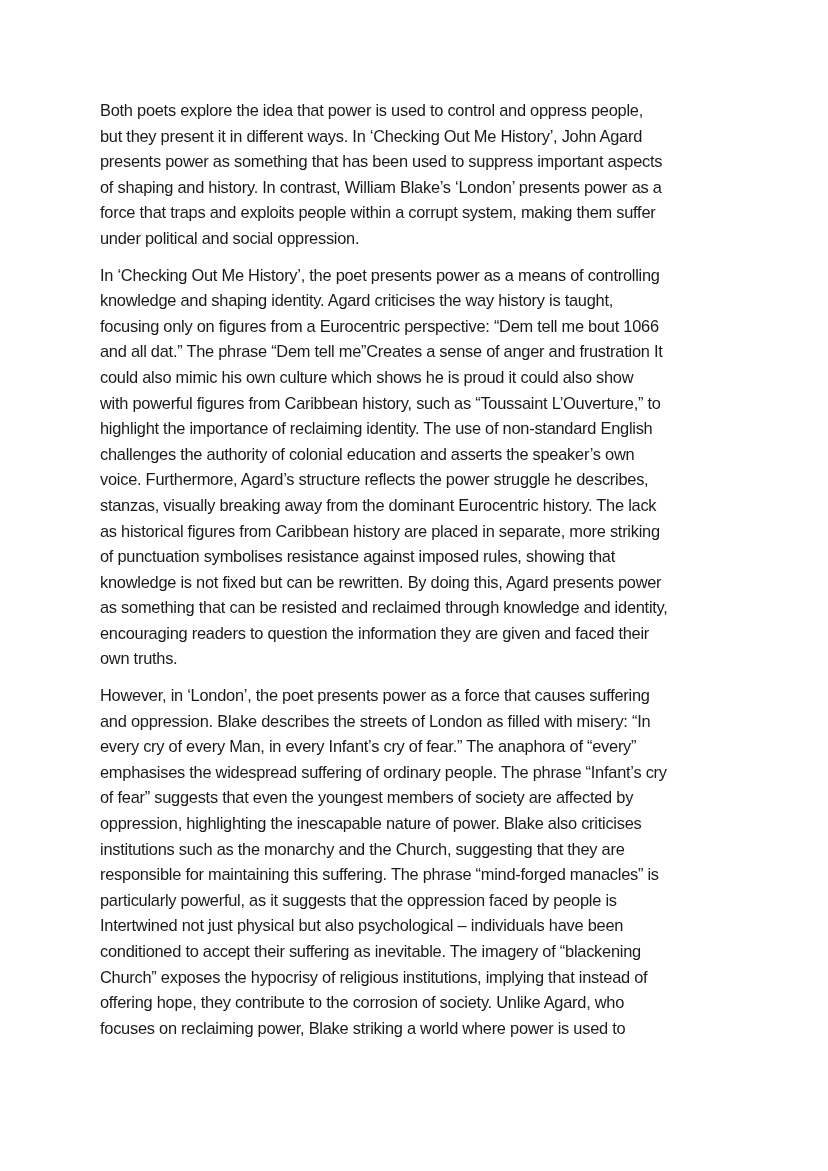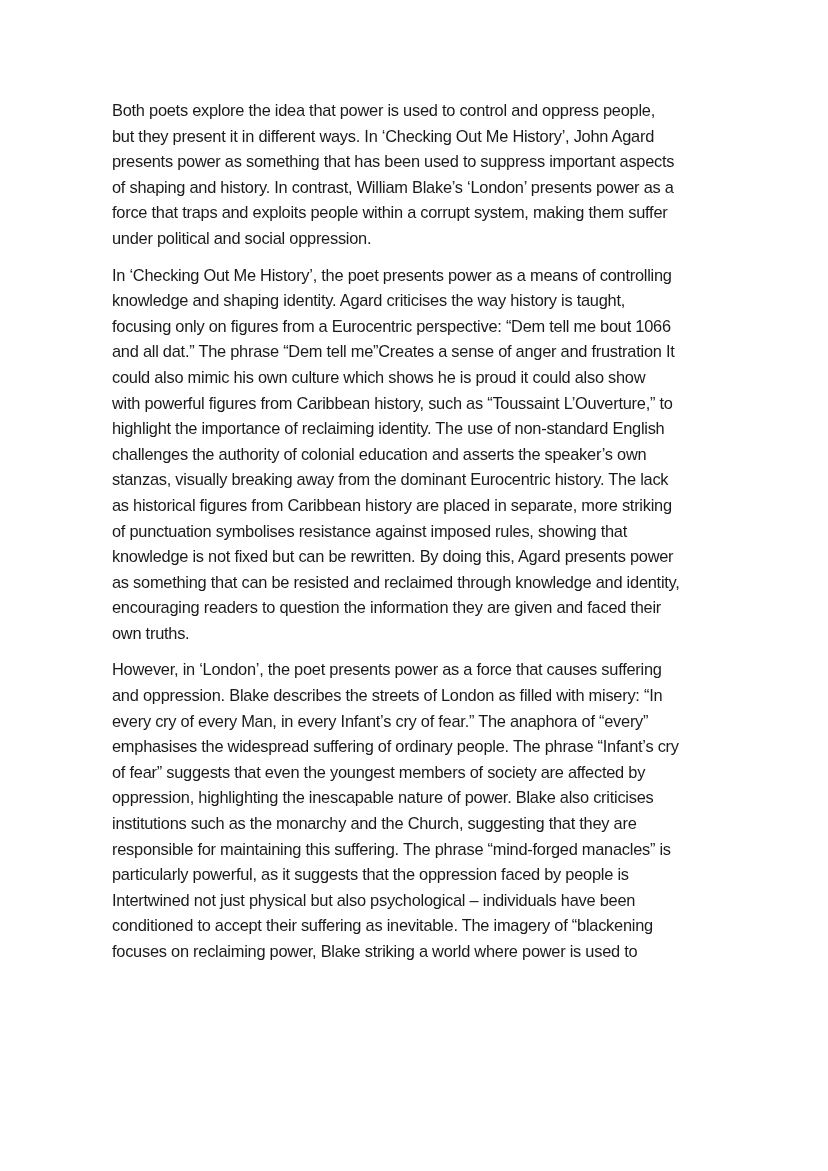--- a/index.html
+++ b/index.html
@@ -8,21 +8,21 @@
       background: #ffffff;
     }
     body {
       width: 828px;
       height: 1171px;
       position: relative;
       overflow: hidden;
     }
     .page {
       position: absolute;
-      left: 112px;
+      left: 100px;
       top: 98px;
       width: 640px;
       color: #1a1a1a;
       font-family: "Liberation Sans", sans-serif;
       font-size: 16.4px;
       line-height: 25.6px;
       letter-spacing: -0.25px;
     }
     .para {
       margin: 0 0 11px 0;
@@ -48,20 +48,21 @@
 
   <p class="para">
     <span class="line">In ‘Checking Out Me History’, the poet presents power as a means of controlling</span>
     <span class="line">knowledge and shaping identity. Agard criticises the way history is taught,</span>
     <span class="line">focusing only on figures from a Eurocentric perspective: “Dem tell me bout 1066</span>
     <span class="line">and all dat.” The phrase “Dem tell me”Creates a sense of anger and frustration It</span>
     <span class="line">could also mimic his own culture which shows he is proud it could also show</span>
     <span class="line">with powerful figures from Caribbean history, such as “Toussaint L’Ouverture,” to</span>
     <span class="line">highlight the importance of reclaiming identity. The use of non-standard English</span>
     <span class="line">challenges the authority of colonial education and asserts the speaker’s own</span>
+    <span class="line">voice. Furthermore, Agard’s structure reflects the power struggle he describes,</span>
     <span class="line">stanzas, visually breaking away from the dominant Eurocentric history. The lack</span>
     <span class="line">as historical figures from Caribbean history are placed in separate, more striking</span>
     <span class="line">of punctuation symbolises resistance against imposed rules, showing that</span>
     <span class="line">knowledge is not fixed but can be rewritten. By doing this, Agard presents power</span>
     <span class="line">as something that can be resisted and reclaimed through knowledge and identity,</span>
     <span class="line">encouraging readers to question the information they are given and faced their</span>
     <span class="line">own truths.</span>
   </p>
 
   <p class="para">
@@ -69,16 +70,18 @@
     <span class="line">and oppression. Blake describes the streets of London as filled with misery: “In</span>
     <span class="line">every cry of every Man, in every Infant’s cry of fear.” The anaphora of “every”</span>
     <span class="line">emphasises the widespread suffering of ordinary people. The phrase “Infant’s cry</span>
     <span class="line">of fear” suggests that even the youngest members of society are affected by</span>
     <span class="line">oppression, highlighting the inescapable nature of power. Blake also criticises</span>
     <span class="line">institutions such as the monarchy and the Church, suggesting that they are</span>
     <span class="line">responsible for maintaining this suffering. The phrase “mind-forged manacles” is</span>
     <span class="line">particularly powerful, as it suggests that the oppression faced by people is</span>
     <span class="line">Intertwined not just physical but also psychological – individuals have been</span>
     <span class="line">conditioned to accept their suffering as inevitable. The imagery of “blackening</span>
+    <span class="line">Church” exposes the hypocrisy of religious institutions, implying that instead of</span>
+    <span class="line">offering hope, they contribute to the corrosion of society. Unlike Agard, who</span>
     <span class="line">focuses on reclaiming power, Blake striking a world where power is used to</span>
   </p>
 
 </div>
 
 </body></html>

